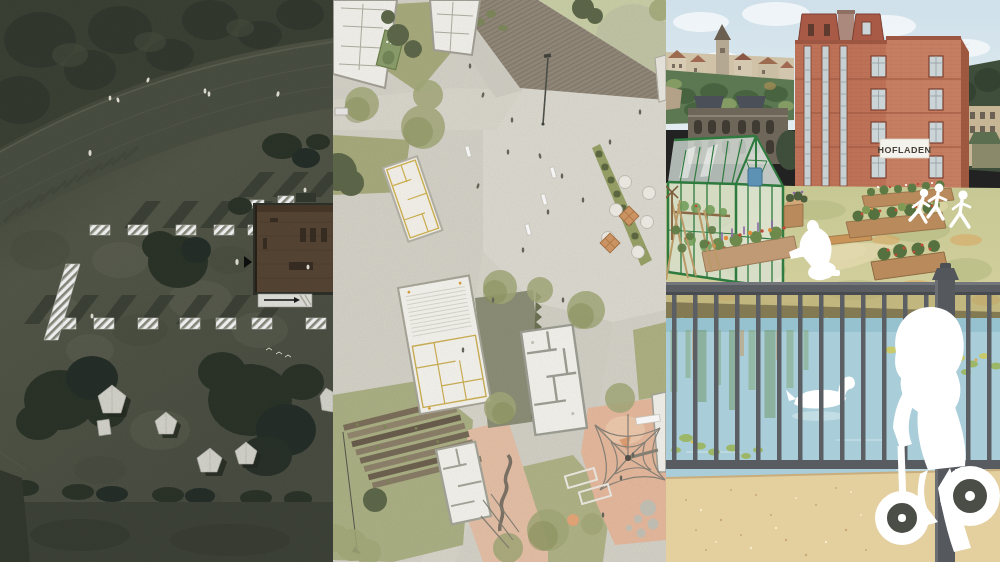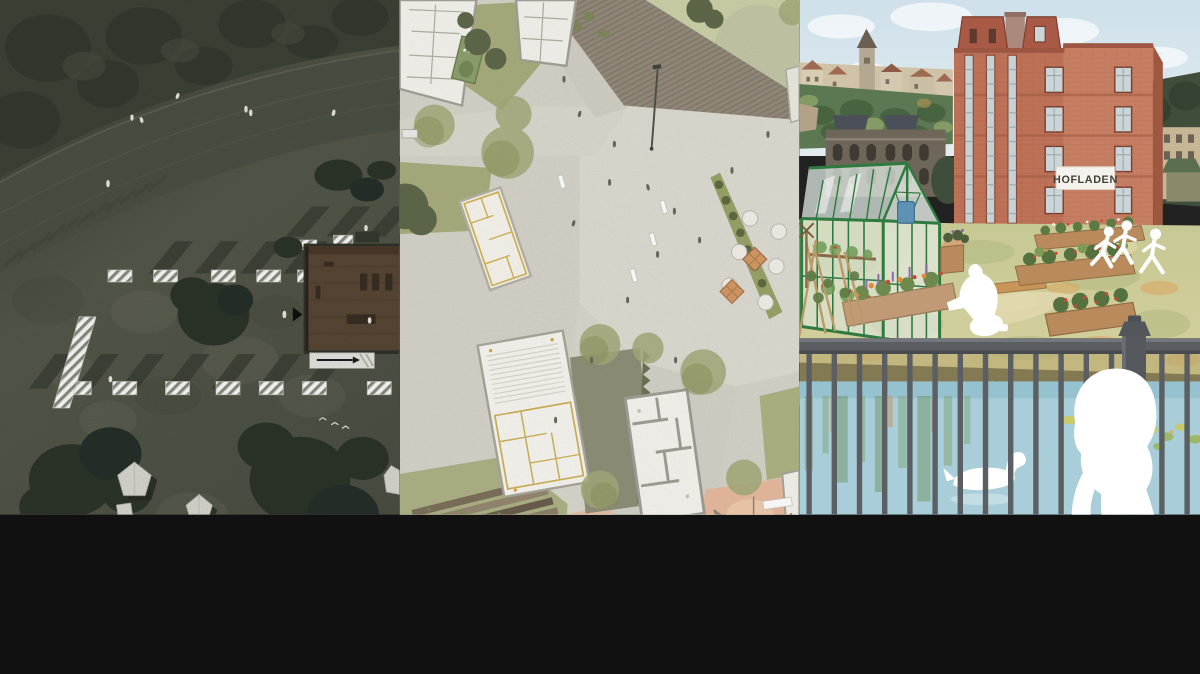--- a/index.html
+++ b/index.html
@@ -1,16 +1,16 @@
 <!DOCTYPE html>
 <html><head>
 <meta charset="utf-8">
 <style>
   html,body{margin:0;padding:0;background:#111;}
-  #stage{position:relative;width:1000px;height:429px;overflow:hidden;background:#222;}
+  #stage{position:relative;width:1000px;height:562px;overflow:hidden;background:#222;}
   #stage svg{position:absolute;top:0;display:block;}
   #p1{left:0;} #p2{left:333px;} #p3{left:666px;}
   .sign-text{font-family:"Liberation Sans",sans-serif;font-weight:bold;}
 </style>
 </head>
 <body>
 
 <div id="stage">
 
 <svg id="p1" width="333" height="562" viewBox="0 0 333 562">

